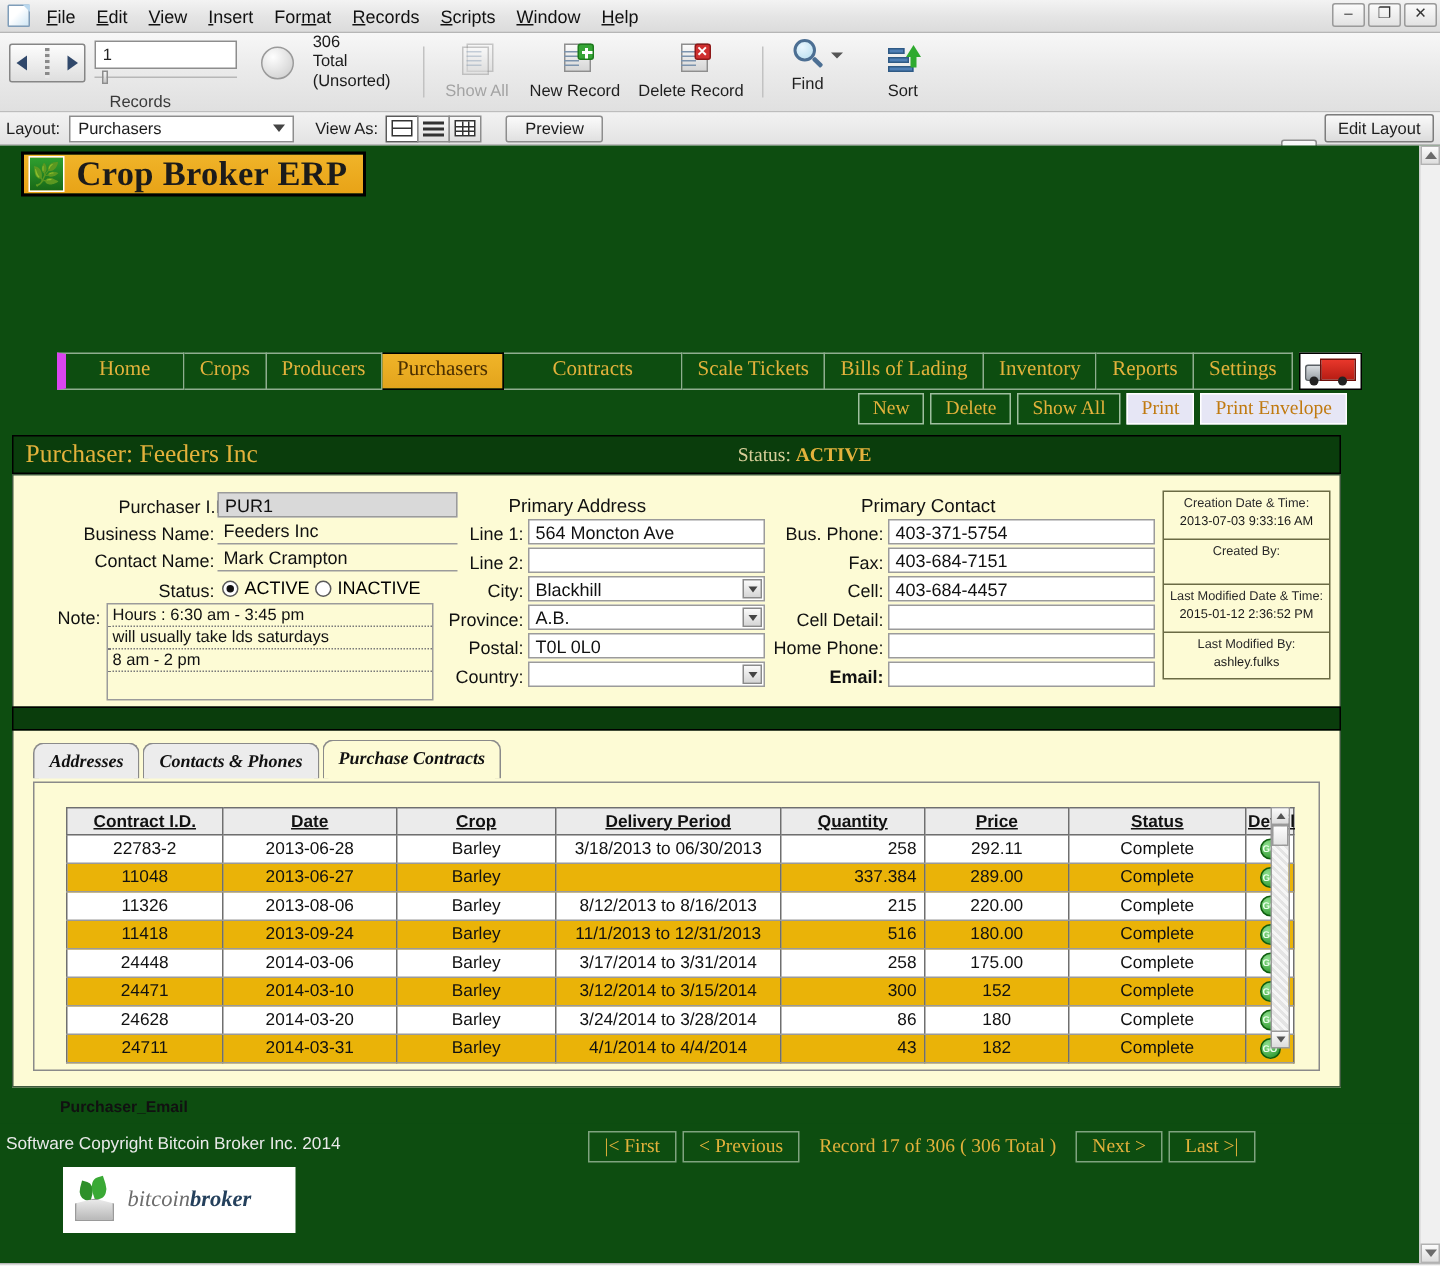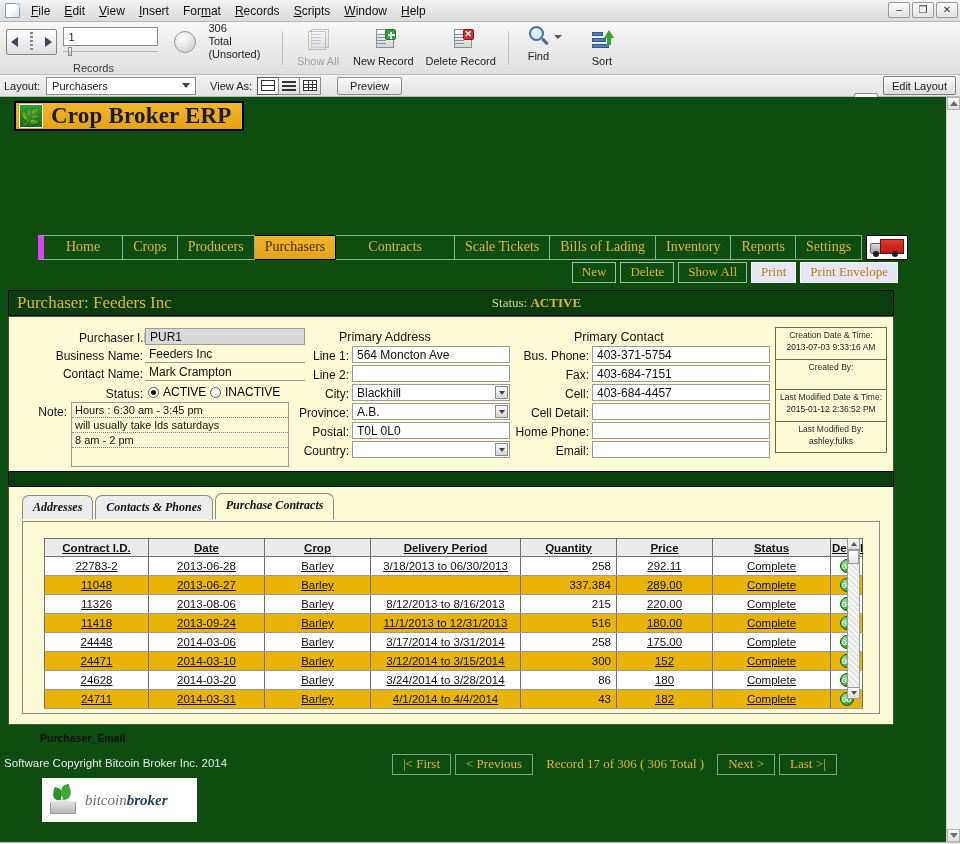--- a/index.html
+++ b/index.html
@@ -375,21 +375,21 @@
     background: #ebebeb; border: 1px solid #6f6f6f;
     font-size: 11.5px; font-weight: normal; color: #111; height: 18px;
   }
   .dtable th span { text-decoration: underline; font-weight: bold; }
   .dtable td {
     border-left: 1px solid #6f6f6f; border-right: 1px solid #6f6f6f;
     border-bottom: 1px solid #9a9a9a;
     font-size: 11.5px; color: #111; height: 19px; padding: 0 5px;
   }
   .dtable tr.alt td { background: #eab308; }
-  .c-center { text-align: center; text-decoration: underline; }
+  .c-center { text-align: center; }
   .c-right  { text-align: right; }
   .go-dot {
     width: 14px; height: 14px; border-radius: 50%; display: inline-block;
     background: radial-gradient(circle at 35% 28%, #8ee08e, #1b8a1b);
     border: 1px solid #0e5e0e;
     font-size: 6.5px; color: #eaffea; line-height: 13px; text-align: center;
     font-weight: bold; letter-spacing: -0.3px;
   }
   .tbl-sb {
     position: absolute; right: 19px; top: 16px; width: 13px; height: 161px;
@@ -683,21 +683,21 @@
 
     <span class="lbl-r" style="left:480px; top:70px; width:100px;">Cell:</span>
     <div class="fld" style="left:583px; top:67px; width:178px;">403-684-4457</div>
 
     <span class="lbl-r" style="left:480px; top:89px; width:100px;">Cell Detail:</span>
     <div class="fld" style="left:583px; top:86px; width:178px;"></div>
 
     <span class="lbl-r" style="left:480px; top:108px; width:100px;">Home Phone:</span>
     <div class="fld" style="left:583px; top:105px; width:178px;"></div>
 
-    <span class="lbl-r" style="left:480px; top:127px; width:100px;">Email:</span>
+    <span class="lbl-r" style="left:480px; top:127px; width:100px;font-weight:bold;">Email:</span>
     <div class="fld" style="left:583px; top:124px; width:178px;"></div>
 
     <div class="meta-box" style="left:766px; top:10px; width:112px; height:126px;">
       <div class="meta-cell" style="height:32px;">
         <div>Creation Date &amp; Time:</div>
         <div class="v">2013-07-03 9:33:16 AM</div>
       </div>
       <div class="meta-cell" style="height:30px;">
         <div>Created By:</div>
         <div class="v"></div>

